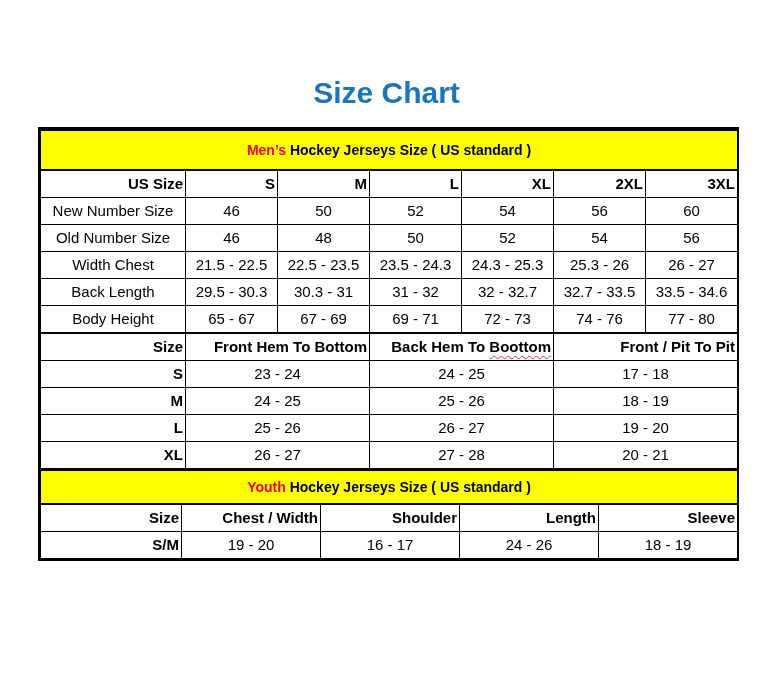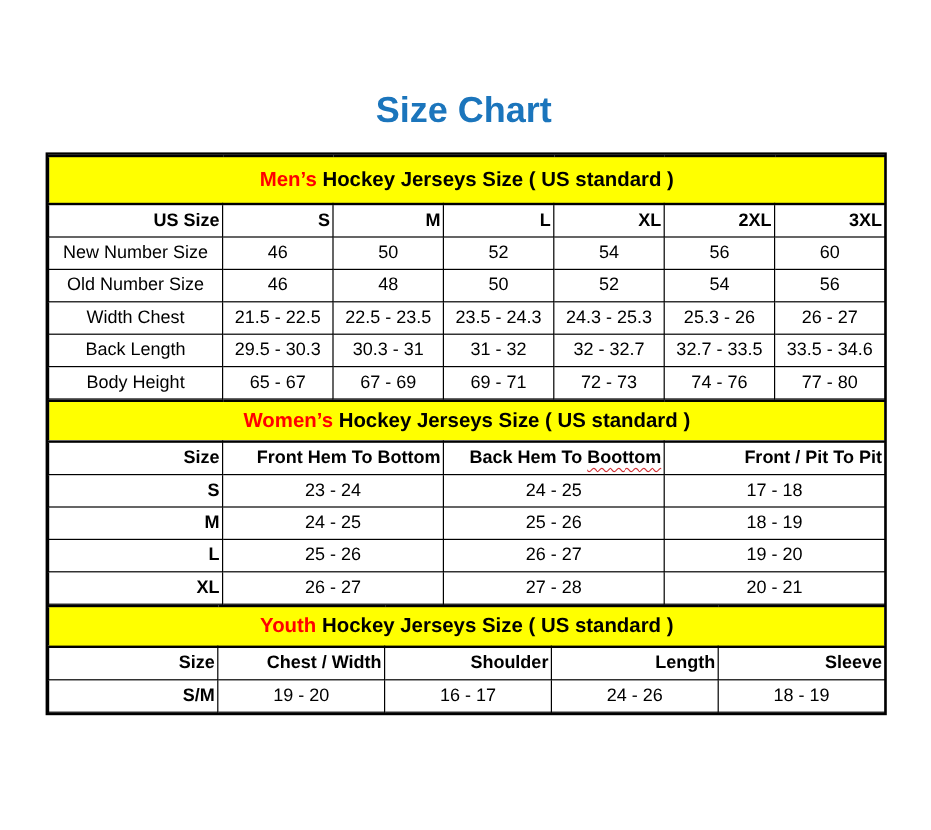--- a/index.html
+++ b/index.html
@@ -42,21 +42,21 @@
     font-weight: 400;
     line-height: 20px;
     padding: 3px 2px;
     overflow: hidden;
     white-space: nowrap;
   }
   th { font-weight: 700; text-align: right; }
   tr.band td {
     background: #FFFF00;
     font-weight: 700;
-    font-size: 17px;
+    font-size: 14px;
     line-height: 22px;
     padding: 5px 0;
     border-top: 2px solid #000000;
     border-bottom: 2px solid #000000;
   }
   tr.band-lg td { padding: 8px 0; }
   .accent { color: #FF0000; }
   .squiggle {
     text-decoration: underline;
     text-decoration-style: wavy;
@@ -145,23 +145,20 @@
   </table>
 
   <table>
     <colgroup>
       <col style="width:145px">
         <col style="width:184px">
         <col style="width:184px">
         <col style="width:184px">
     </colgroup>
     <tbody>
-      <tr class="band">
-        <td colspan="4"><span class="accent">Women’s</span> <span>Hockey Jerseys Size ( US standard )</span></td>
-      </tr>
       <tr>
         <th>Size</th>
         <th>Front Hem To Bottom</th>
         <th><span>Back Hem To</span> <span class="squiggle">Boottom</span></th>
         <th>Front / Pit To Pit</th>
       </tr>
       <tr>
         <th>S</th>
         <td>23 - 24</td>
         <td>24 - 25</td>

